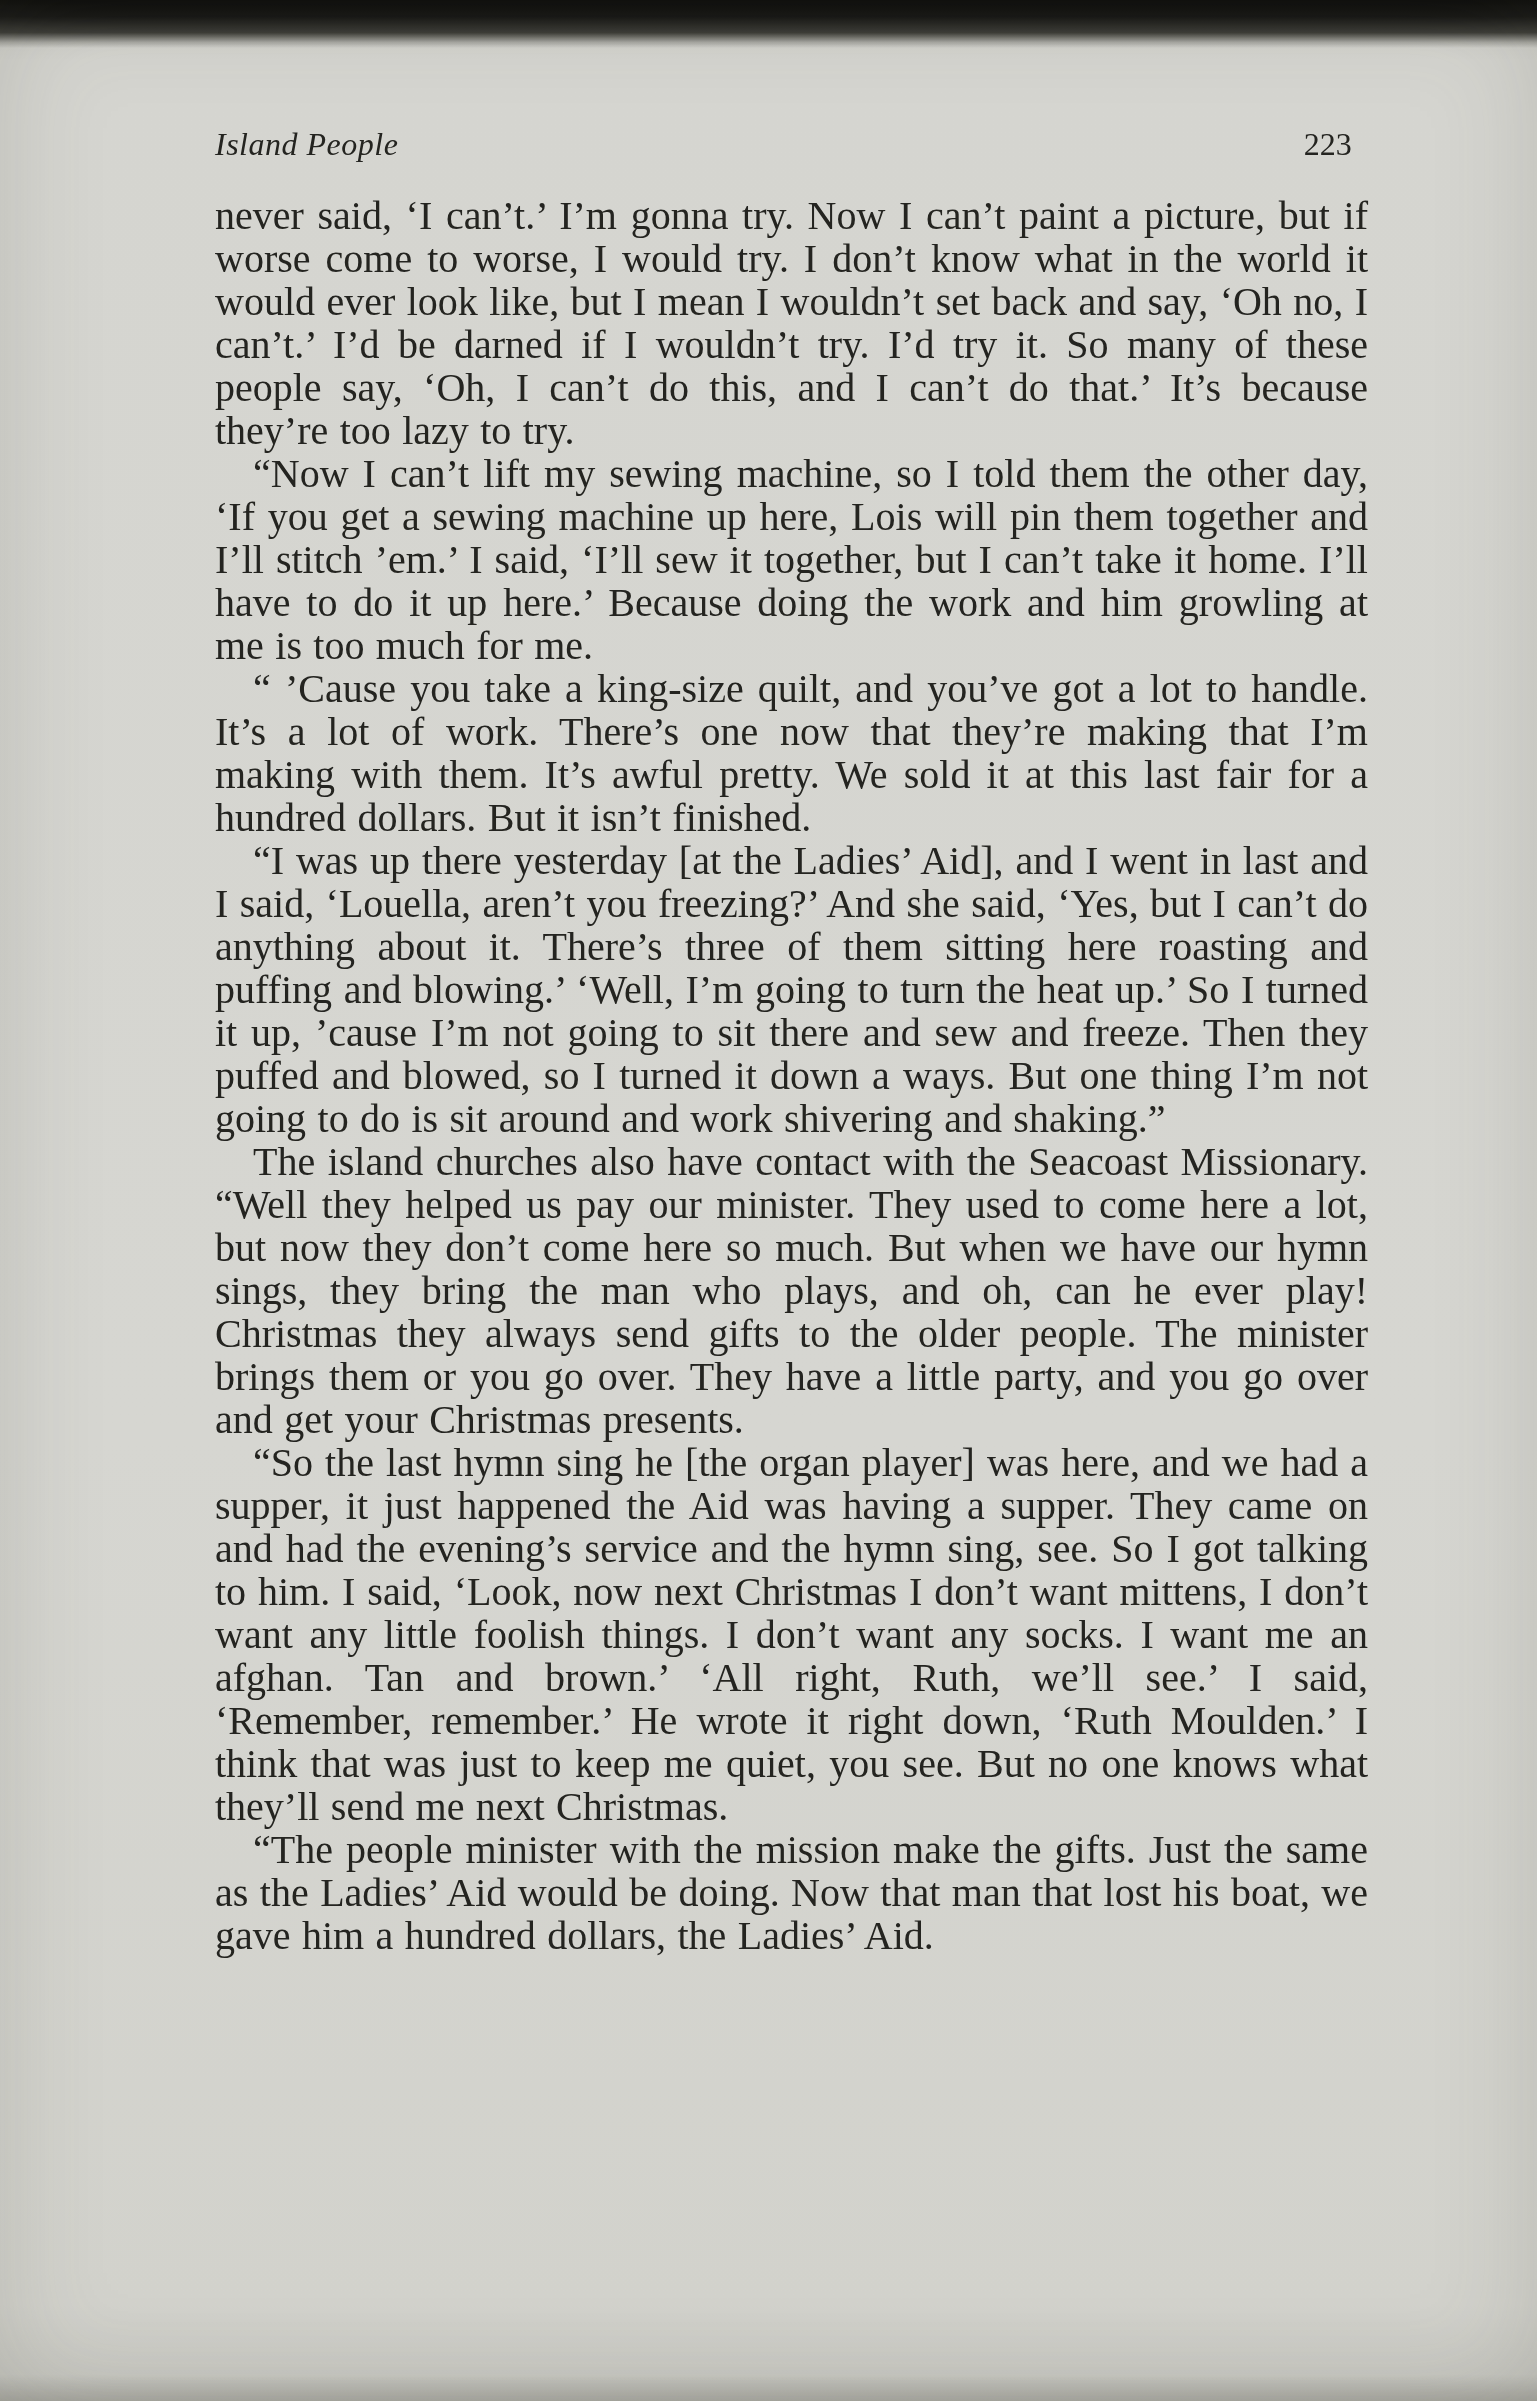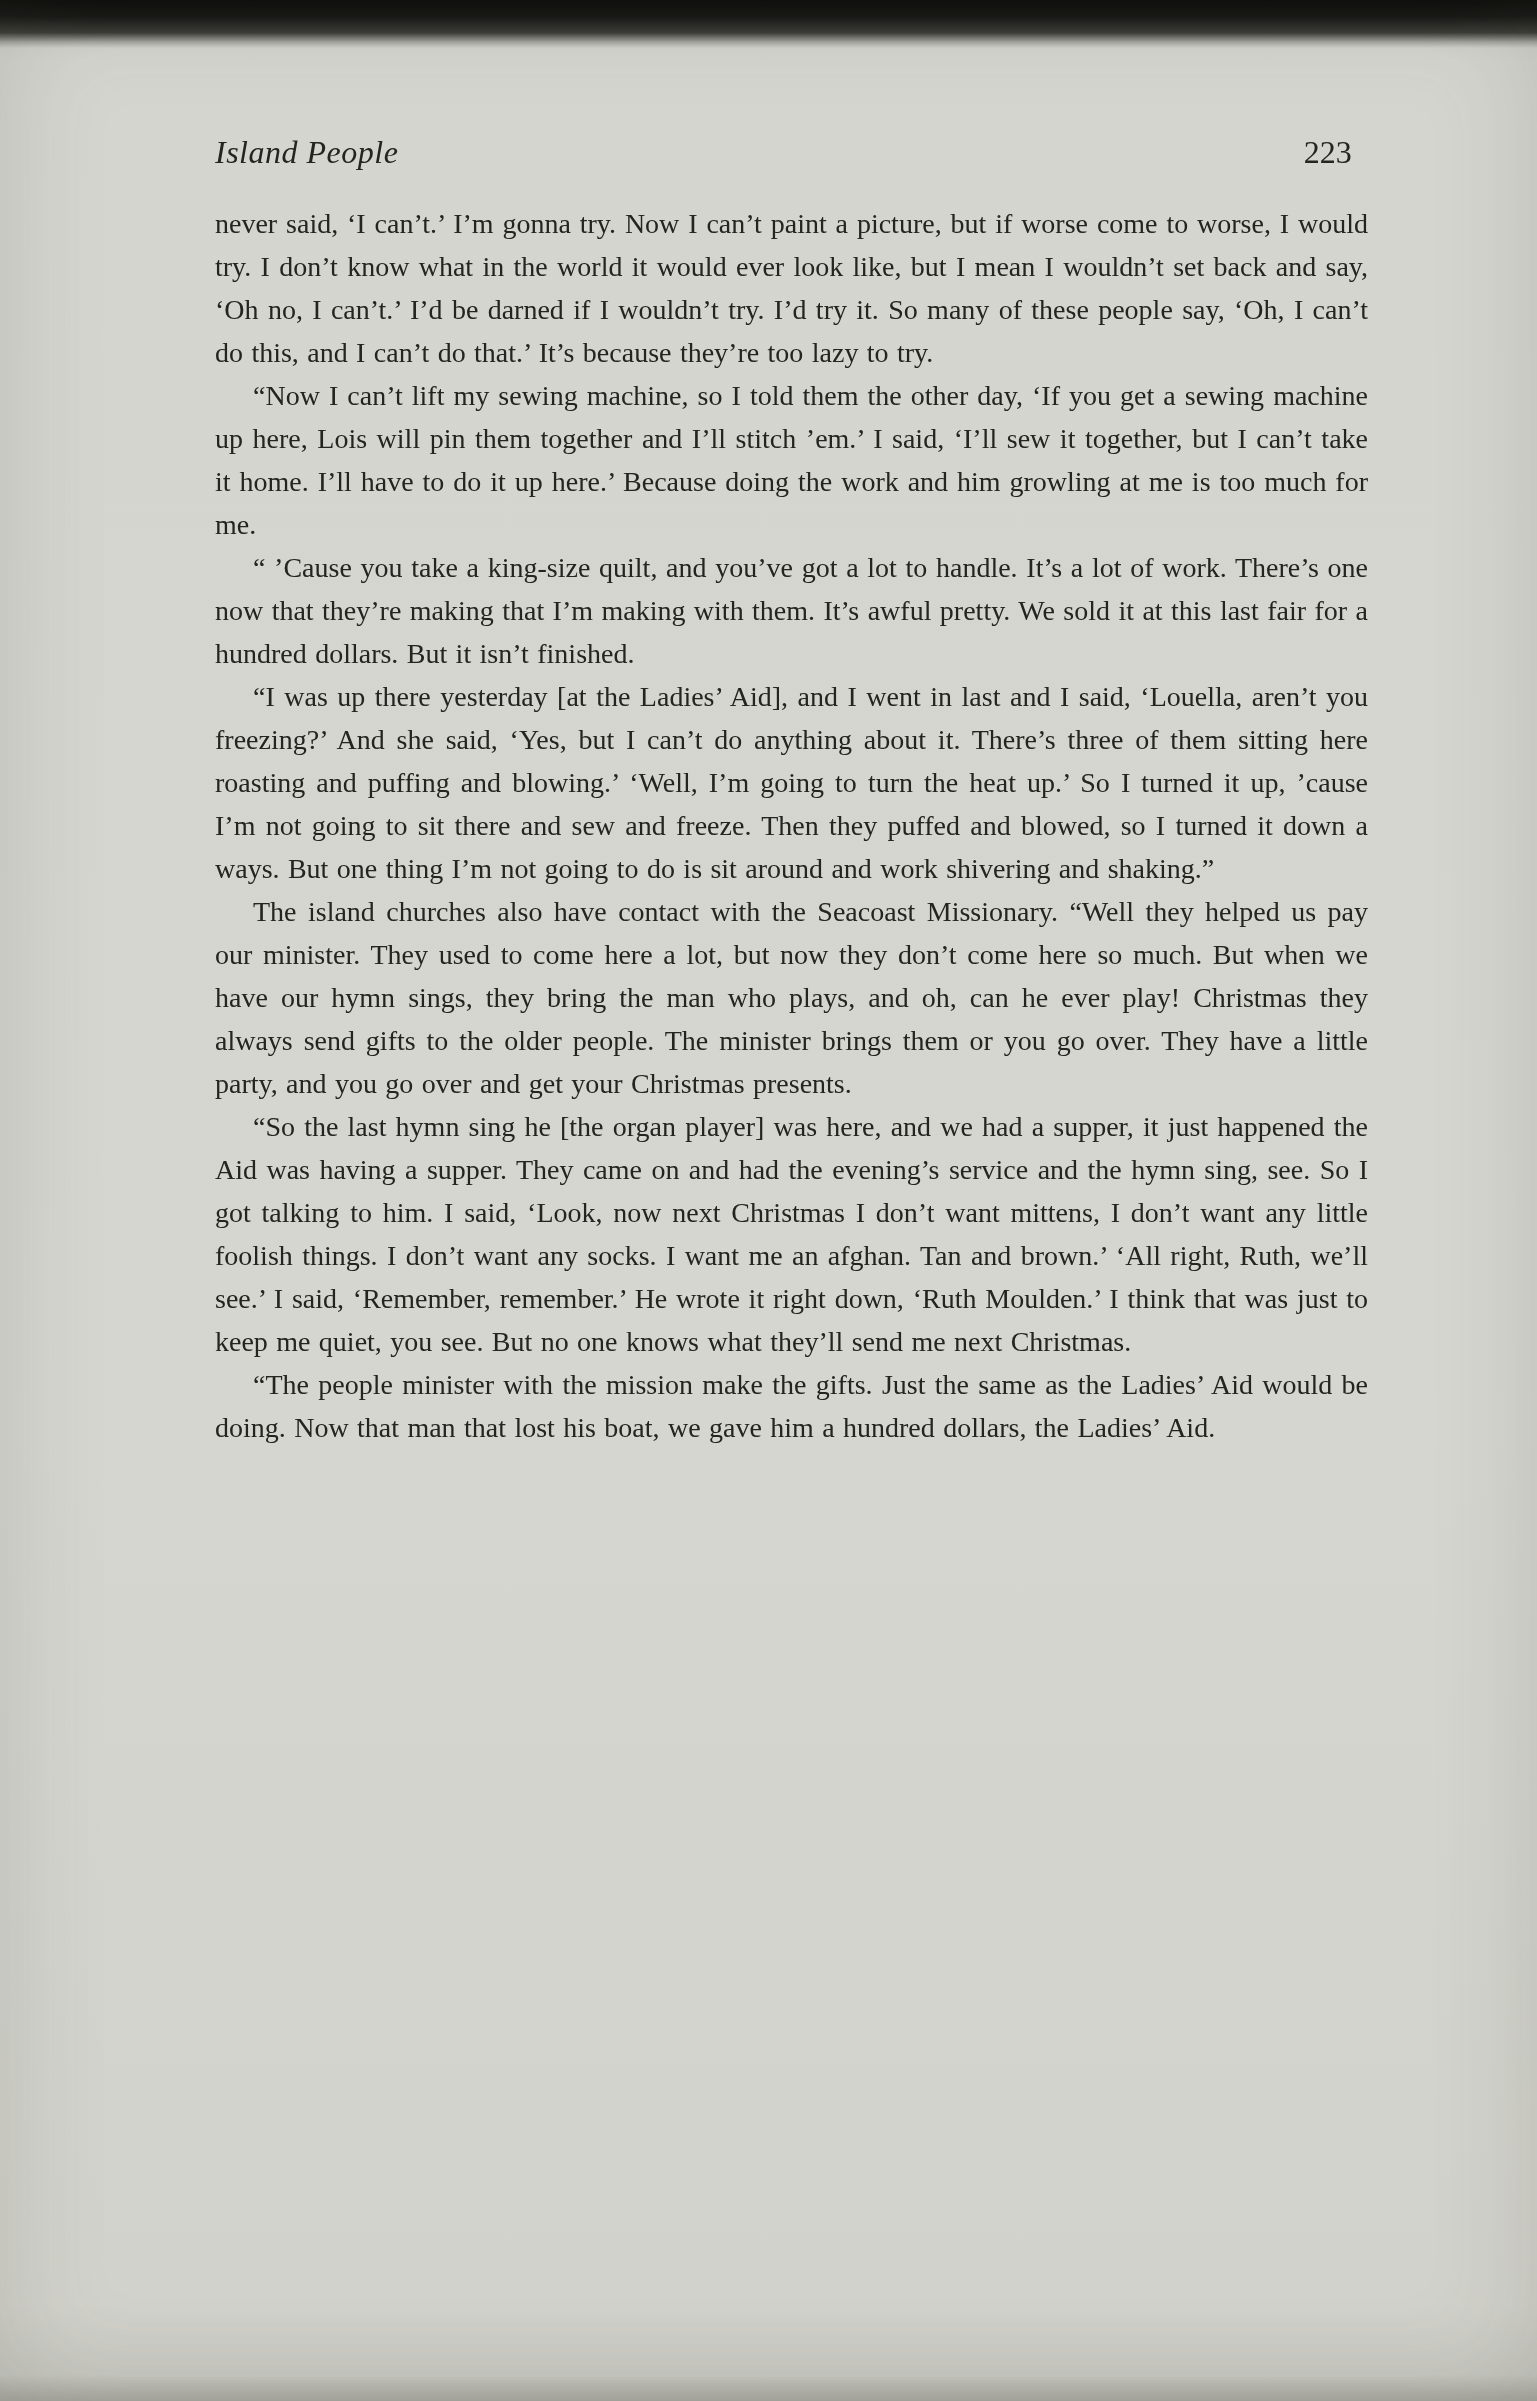--- a/index.html
+++ b/index.html
@@ -32,41 +32,41 @@
   }
   .vignette {
     position: absolute;
     inset: 0;
     pointer-events: none;
     box-shadow: inset 0 0 106px rgba(70,70,62,0.18);
   }
   .content {
     position: absolute;
     left: 215px;
-    top: 131px;
+    top: 123px;
     width: 1153px;
   }
   .header-row {
     display: flex;
     justify-content: space-between;
     align-items: baseline;
     font-size: 32px;
     line-height: 43px;
     margin-bottom: 28px;
   }
   .running-title {
     font-style: italic;
     letter-spacing: 0.5px;
   }
   .page-number {
     font-style: normal;
     padding-right: 16.3px;
   }
   .body-text {
-    font-size: 28px;
+    font-size: 40px;
     line-height: 43px;
     text-align: justify;
     word-spacing: 1.4px;
   }
   .body-text p.para {
     margin: 0;
   }
   .body-text p.para.indent {
     text-indent: 38px;
   }

